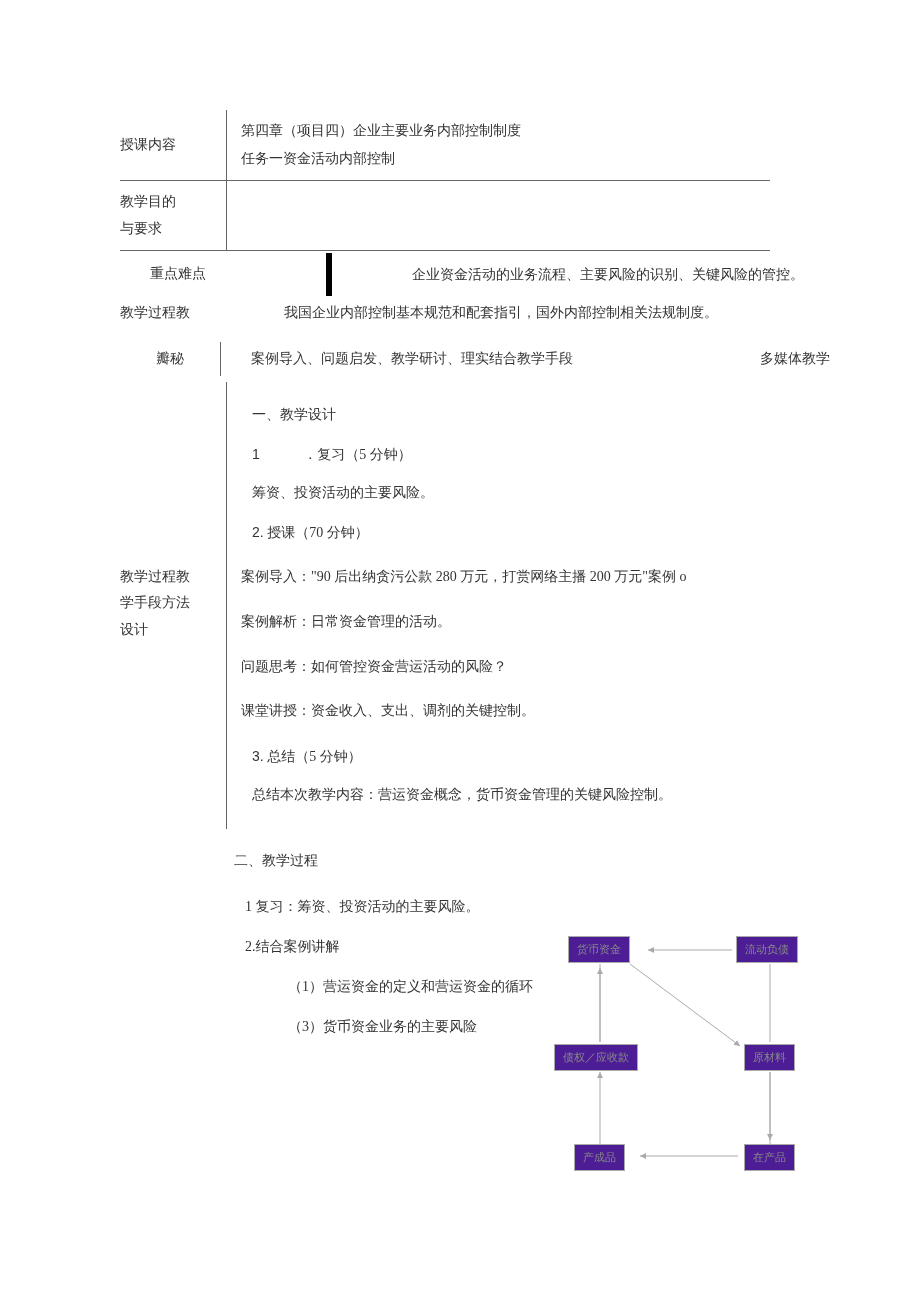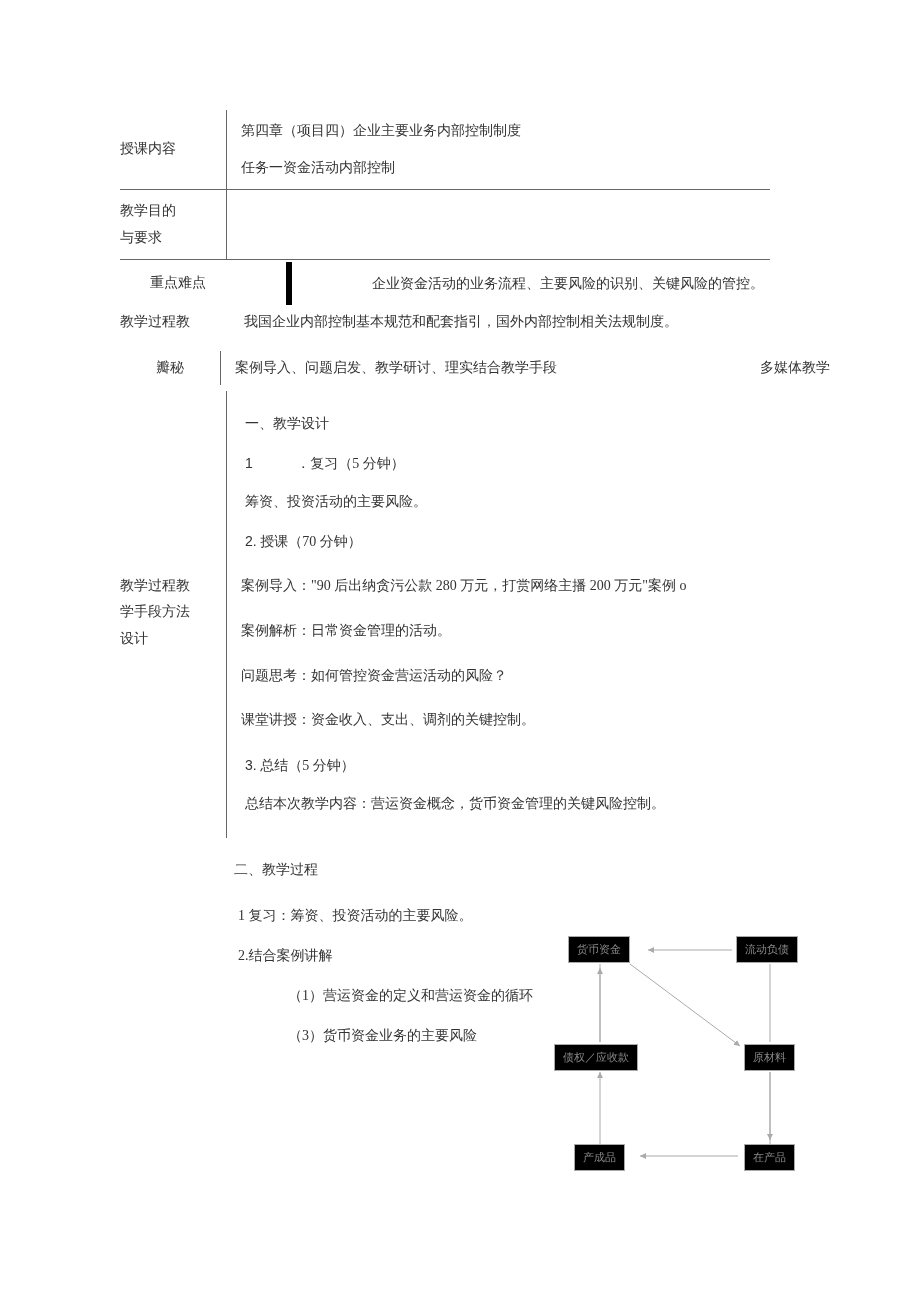--- a/index.html
+++ b/index.html
@@ -38,71 +38,72 @@
   }
   .divider {
     border-top: 1px solid #666;
     margin-left: 0;
     margin-right: 60px;
   }
   .center {
     text-align: left;
   }
   .indent-major { margin-left: 36px; }
-  .para { margin: 12px 4px; }
+  .para { margin: 12px 11px; }
   .bigpara { margin: 18px 0; }
   .method-row {
     display: flex;
     align-items: flex-end;
+    gap: 16px;
   }
   .method-left { width: 100px; flex-shrink:0; border-right:1px solid #666; padding:8px 0; }
   .method-mid { flex:1; padding:8px 14px; }
   .method-right { width:120px; flex-shrink:0; padding:8px 0; text-align:right; }
   .diagram {
     position: absolute;
     right: 90px;
     top: 928px;
     width: 300px;
     height: 270px;
   }
   .dbox {
     position: absolute;
     border: 1px solid #aaa;
     font-size: 11px;
     color: #888;
     padding: 5px 8px;
-    background: #000000;
+    background: #4c1d95;
     white-space: nowrap;
     text-align: center;
   }
   svg.arrows {
     position: absolute;
     left: 0;
     top: 0;
     width: 300px;
     height: 270px;
   }
-  .tight { padding-top: 2px; padding-bottom: 4px; }
+  .tight { padding-top: 2px; padding-bottom: 4px; gap: 40px; }
   .num { font-family: Arial, sans-serif; }
   .body-section {
     margin-left: 100px;
     padding-left: 14px;
     line-height: 2.0;
   }
 </style>
 </head>
 <body>
 
 <div class="page">
 
   <div class="row">
     <div class="label-cell">授课内容</div>
     <div class="content-cell center">
       <div>第四章（项目四）企业主要业务内部控制制度</div>
-      <div style="margin-top:10px">任务一资金活动内部控制</div>
+      <div style="margin-top:1px">任务一资金活动内部控制</div>
     </div>
   </div>
   <div class="divider"></div>
 
   <div class="row">
     <div class="label-cell">
       <div>教学目的</div>
       <div>与要求</div>
     </div>
   </div>

